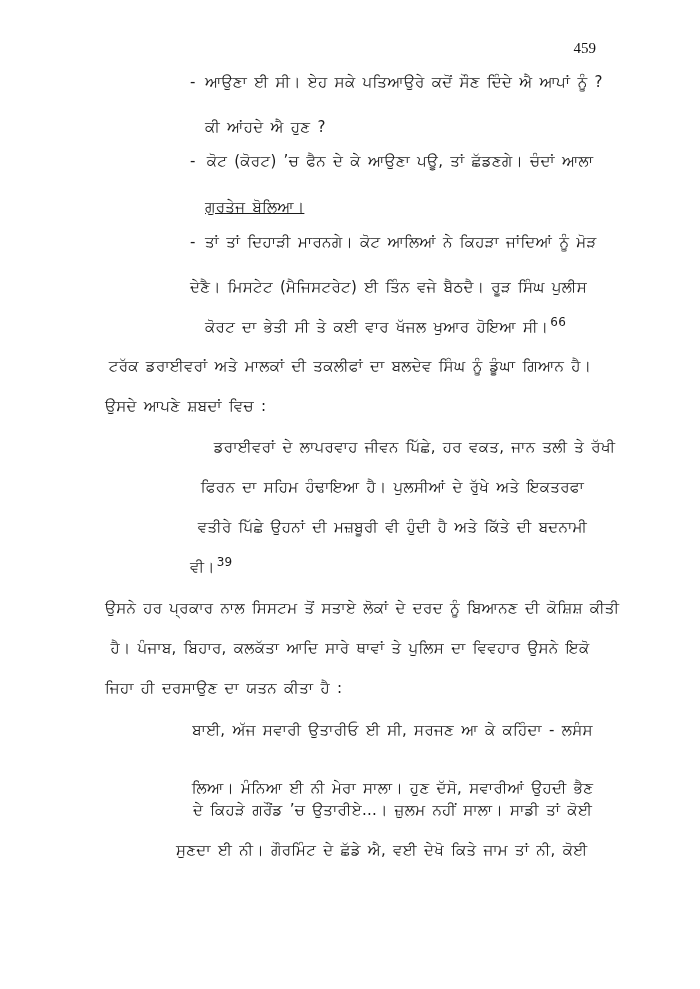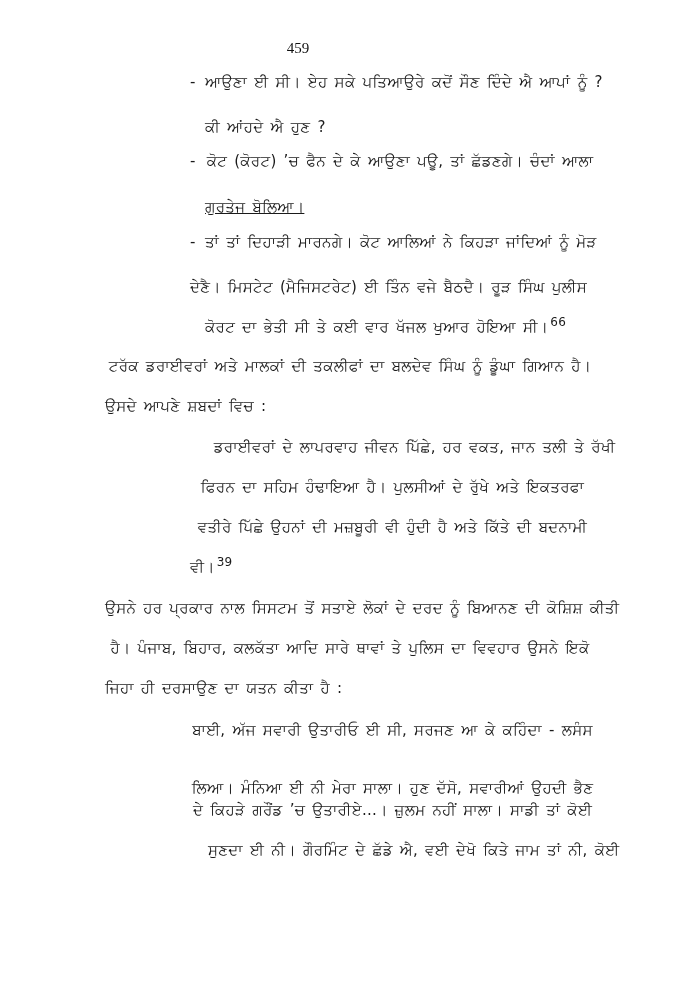--- a/index.html
+++ b/index.html
@@ -13,21 +13,21 @@
     position: relative;
     overflow: hidden;
     font-family: "DejaVu Sans", "Liberation Sans", sans-serif;
     color: #1a1a1a;
   }
   .page-number {
     position: absolute;
     top: 40px;
     left: 0;
     width: 596px;
-    text-align: center;
+    text-align: right;
     font-family: "Liberation Serif", "DejaVu Serif", serif;
     font-size: 15px;
     color: #111;
   }
   .line {
     position: absolute;
     font-size: 15px;
     white-space: nowrap;
     line-height: 20px;
     letter-spacing: 0.3px;
@@ -91,16 +91,16 @@
   <div>
     <div class="line" style="top:598px; left:105px; width:490px;">ਉਸਨੇ ਹਰ ਪ੍ਰਕਾਰ ਨਾਲ ਸਿਸਟਮ ਤੋਂ ਸਤਾਏ ਲੋਕਾਂ ਦੇ ਦਰਦ ਨੂੰ ਬਿਆਨਣ ਦੀ ਕੋਸ਼ਿਸ਼ ਕੀਤੀ</div>
     <div class="line" style="top:638px; left:105px; width:490px;">ਹੈ। ਪੰਜਾਬ, ਬਿਹਾਰ, ਕਲਕੱਤਾ ਆਦਿ ਸਾਰੇ ਥਾਵਾਂ ਤੇ ਪੁਲਿਸ ਦਾ ਵਿਵਹਾਰ ਉਸਨੇ ਇਕੋ</div>
     <div class="line" style="top:678px; left:105px;">ਜਿਹਾ ਹੀ ਦਰਸਾਉਣ ਦਾ ਯਤਨ ਕੀਤਾ ਹੈ :</div>
   </div>
 
   <div>
     <div class="line" style="top:720px; left:190px; width:405px;">ਬਾਈ, ਅੱਜ ਸਵਾਰੀ ਉਤਾਰੀਓ ਈ ਸੀ, ਸਰਜਣ ਆ ਕੇ ਕਹਿੰਦਾ - ਲਸੰਸ</div>
     <div class="line" style="top:760px; left:190px; width:405px;margin-top:18px;">ਲਿਆ। ਮੰਨਿਆ ਈ ਨੀ ਮੇਰਾ ਸਾਲਾ। ਹੁਣ ਦੱਸੋ, ਸਵਾਰੀਆਂ ਉਹਦੀ ਭੈਣ</div>
     <div class="line" style="top:800px; left:190px; width:405px;">ਦੇ ਕਿਹੜੇ ਗਰੌਂਡ ’ਚ ਉਤਾਰੀਏ...। ਜ਼ੁਲਮ ਨਹੀਂ ਸਾਲਾ। ਸਾਡੀ ਤਾਂ ਕੋਈ</div>
-    <div class="line" style="top:840px; left:208px; width:405px;">ਸੁਣਦਾ ਈ ਨੀ। ਗੌਰਮਿੰਟ ਦੇ ਛੱਡੇ ਐ, ਵਈ ਦੇਖੋ ਕਿਤੇ ਜਾਮ ਤਾਂ ਨੀ, ਕੋਈ</div>
+    <div class="line" style="top:840px; left:176px; width:405px;">ਸੁਣਦਾ ਈ ਨੀ। ਗੌਰਮਿੰਟ ਦੇ ਛੱਡੇ ਐ, ਵਈ ਦੇਖੋ ਕਿਤੇ ਜਾਮ ਤਾਂ ਨੀ, ਕੋਈ</div>
   </div>
 
 </div>
 
 </body></html>

